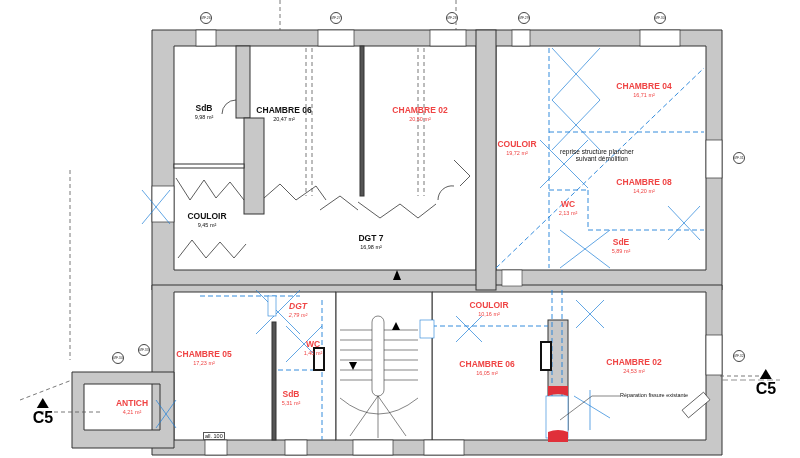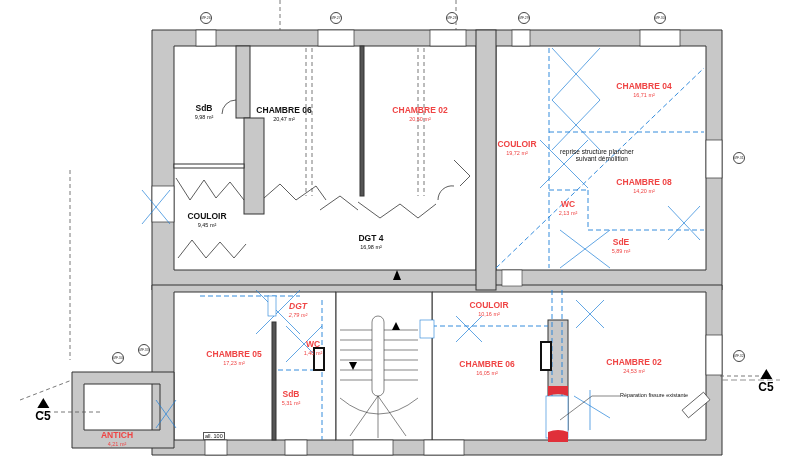--- a/index.html
+++ b/index.html
@@ -4,21 +4,21 @@
 <style>
   html,body{margin:0;padding:0;background:#fff;}
   body{width:800px;height:458px;overflow:hidden;position:relative;font-family:"Liberation Sans",sans-serif;}
   #plan{position:absolute;left:0;top:0;width:800px;height:458px;}
   .lbl{position:absolute;text-align:center;transform:translateX(-50%);white-space:nowrap;line-height:1.15;}
   .lbl .n{font-weight:bold;font-size:8.5px;}
   .lbl .a{font-size:5.5px;}
   .blk{color:#111;}
   .blu{color:#ef4444;}
   .note{position:absolute;font-size:6.5px;color:#111;white-space:nowrap;}
-  .c5{position:absolute;font-weight:bold;font-size:12px;color:#000;text-align:left;transform:translateX(-50%);}
+  .c5{position:absolute;font-weight:bold;font-size:16px;color:#000;text-align:left;transform:translateX(-50%);}
   .c5 .tri{width:0;height:0;border-left:6px solid transparent;border-right:6px solid transparent;border-bottom:10px solid #000;margin:0 auto 1px auto;}
   .tag{position:absolute;width:10px;height:10px;border:1px solid #444;border-radius:50%;font-size:3.5px;text-align:center;line-height:10px;color:#333;background:#fff;}
   .dim{position:absolute;font-size:5.5px;color:#111;border:1px solid #555;padding:0 1px;background:#fff;}
 </style>
 </head>
 <body>
 
 <svg id="plan" viewBox="0 0 800 458" xmlns="http://www.w3.org/2000/svg">
 
   <g fill="#c8c8c8" stroke="#333" stroke-width="1">
@@ -188,21 +188,21 @@
 </div>
 <div class="lbl blu" style="left:420px;top:106px;">
   <div class="n">CHAMBRE 02</div>
   <div class="a">20,50 m²</div>
 </div>
 <div class="lbl blk" style="left:207px;top:212px;">
   <div class="n">COULOIR</div>
   <div class="a">9,45 m²</div>
 </div>
 <div class="lbl blk" style="left:371px;top:234px;">
-  <div class="n">DGT 4</div>
+  <div class="n">DGT 7</div>
   <div class="a">16,98 m²</div>
 </div>
 
 <div class="lbl blu" style="left:644px;top:82px;">
   <div class="n">CHAMBRE 04</div>
   <div class="a">16,71 m²</div>
 </div>
 <div class="lbl blu" style="left:517px;top:140px;">
   <div class="n">COULOIR</div>
   <div class="a">19,72 m²</div>
@@ -225,29 +225,29 @@
 </div>
 
 <div class="lbl blu" style="left:298px;top:302px;font-style:italic;">
   <div class="n">DGT</div>
   <div class="a">2,79 m²</div>
 </div>
 <div class="lbl blu" style="left:313px;top:340px;">
   <div class="n">WC</div>
   <div class="a">1,40 m²</div>
 </div>
-<div class="lbl blu" style="left:234px;top:350px;">
+<div class="lbl blu" style="left:204px;top:350px;">
   <div class="n">CHAMBRE 05</div>
   <div class="a">17,23 m²</div>
 </div>
 <div class="lbl blu" style="left:291px;top:390px;">
   <div class="n">SdB</div>
   <div class="a">5,31 m²</div>
 </div>
-<div class="lbl blu" style="left:117px;top:399px;margin-top:32px;">
+<div class="lbl blu" style="left:132px;top:399px;">
   <div class="n">ANTICH</div>
   <div class="a">4,21 m²</div>
 </div>
 <div class="lbl blu" style="left:489px;top:301px;">
   <div class="n">COULOIR</div>
   <div class="a">10,16 m²</div>
 </div>
 <div class="lbl blu" style="left:487px;top:360px;">
   <div class="n">CHAMBRE 06</div>
   <div class="a">16,05 m²</div>

